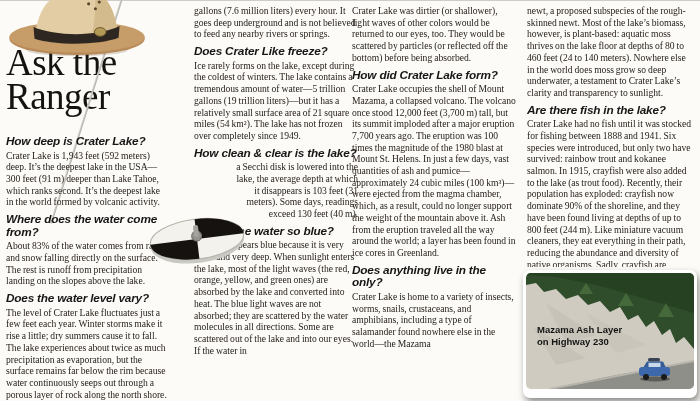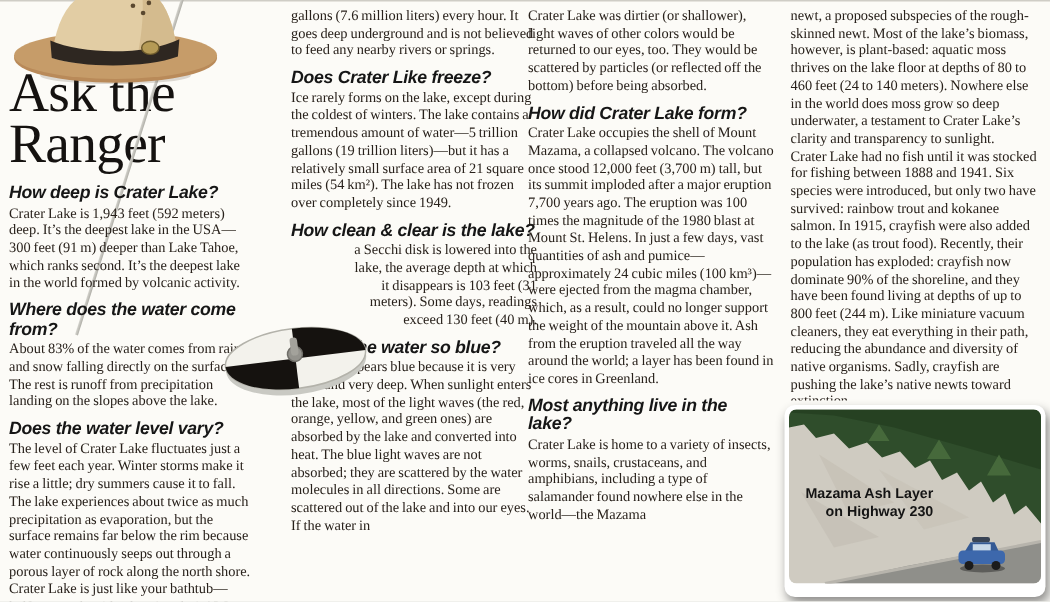--- a/index.html
+++ b/index.html
@@ -31,35 +31,35 @@
   .col{position:absolute;overflow:hidden;z-index:2;}
   .col1{left:6px;top:121px;width:163px;height:280px;}
   .col2{left:194px;top:5px;width:164px;height:396px;}
   .col3{left:352px;top:5px;width:164px;height:396px;}
   .col4{left:527px;top:5px;width:167px;height:262px;}
   .q{
     font-family:"Liberation Sans",sans-serif;font-style:italic;font-weight:bold;
     font-size:11.8px;line-height:12.6px;letter-spacing:-0.2px;color:#161616;
     margin:5px 0 2px;
   }
-  .col .q:first-child{margin-top:1px;}
+  .col .q:first-child{margin-top:14px;}
   .a{margin:0;font-size:9.6px;line-height:11.7px;text-align:left;word-spacing:-0.4px;}
   .aw{text-align:right;padding-left:42px;}
 
   
   .photo{
     position:absolute;left:523px;top:270px;width:168px;height:122px;
     background:#ffffff;padding:3px;border-radius:7px;
     box-shadow:2px 4px 7px rgba(0,0,0,0.45);z-index:3;
   }
   .photo svg{display:block;border-radius:5px;}
   .caption{
     position:absolute;left:14px;top:54px;
     font-family:"Liberation Sans",sans-serif;font-weight:bold;
-    font-size:9.5px;line-height:11.5px;color:#141414;white-space:pre-line;text-align:right;
+    font-size:9.5px;line-height:11.5px;color:#141414;white-space:pre-line;
   }
 </style>
 </head>
 <body>
 
 <div class="page">
 
   <div class="top-rule"></div>
 
   <div class="cable"></div>
@@ -107,26 +107,27 @@
     <h2 class="q">How clean &amp; clear is the lake?</h2>
     <p class="a aw">a Secchi disk is lowered into the lake, the average depth at which it disappears is 103 feet (31 meters). Some days, readings exceed 130 feet (40 m).</p>
     <h2 class="q">Why is the water so blue?</h2>
     <p class="a">The lake appears blue because it is very clean and very deep. When sunlight enters the lake, most of the light waves (the red, orange, yellow, and green ones) are absorbed by the lake and converted into heat. The blue light waves are not absorbed; they are scattered by the water molecules in all directions. Some are scattered out of the lake and into our eyes. If the water in</p>
   </div>
 
   <div class="col col3">
     <p class="a">Crater Lake was dirtier (or shallower), light waves of other colors would be returned to our eyes, too. They would be scattered by particles (or reflected off the bottom) before being absorbed.</p>
     <h2 class="q">How did Crater Lake form?</h2>
     <p class="a">Crater Lake occupies the shell of Mount Mazama, a collapsed volcano. The volcano once stood 12,000 feet (3,700 m) tall, but its summit imploded after a major eruption 7,700 years ago. The eruption was 100 times the magnitude of the 1980 blast at Mount St. Helens. In just a few days, vast quantities of ash and pumice—approximately 24 cubic miles (100 km³)—were ejected from the magma chamber, which, as a result, could no longer support the weight of the mountain above it. Ash from the eruption traveled all the way around the world; a layer has been found in ice cores in Greenland.</p>
-    <h2 class="q">Most anything live in the lake?</h2>
+    <h2 class="q">Does anything live in the only?</h2>
     <p class="a">Crater Lake is home to a variety of insects, worms, snails, crustaceans, and amphibians, including a type of salamander found nowhere else in the world—the Mazama</p>
   </div>
 
   <div class="col col4">
     <p class="a">newt, a proposed subspecies of the rough-skinned newt. Most of the lake’s biomass, however, is plant-based: aquatic moss thrives on the lake floor at depths of 80 to 460 feet (24 to 140 meters). Nowhere else in the world does moss grow so deep underwater, a testament to Crater Lake’s clarity and transparency to sunlight.</p>
+    <h2 class="q">Are there fish in the lake?</h2>
     <p class="a">Crater Lake had no fish until it was stocked for fishing between 1888 and 1941. Six species were introduced, but only two have survived: rainbow trout and kokanee salmon. In 1915, crayfish were also added to the lake (as trout food). Recently, their population has exploded: crayfish now dominate 90% of the shoreline, and they have been found living at depths of up to 800 feet (244 m). Like miniature vacuum cleaners, they eat everything in their path, reducing the abundance and diversity of native organisms. Sadly, crayfish are pushing the lake’s native newts toward extinction.</p>
   </div>
 
   <div class="photo">
     <svg width="168" height="116" viewBox="0 0 168 116" aria-hidden="true">
       <rect x="0" y="0" width="168" height="116" fill="#cfcbc1"></rect>
       <path d="M20,30 L70,62 L40,70 Z" fill="#c4bfb4" opacity="0.7"></path>
       <path d="M60,40 L120,72 L90,80 Z" fill="#c6c1b6" opacity="0.6"></path>
       <path d="M8,55 L60,85 L30,92 Z" fill="#c2bdb2" opacity="0.6"></path>
       <path d="M0,0 H168 V76 L158,64 L150,70 L144,56 L136,62 L128,48 L120,54 L112,42 L102,47 L94,34 L84,39 L74,28 L62,32 L52,22 L40,26 L30,16 L18,19 L10,10 L0,12 Z" fill="#2f4d2b"></path>

